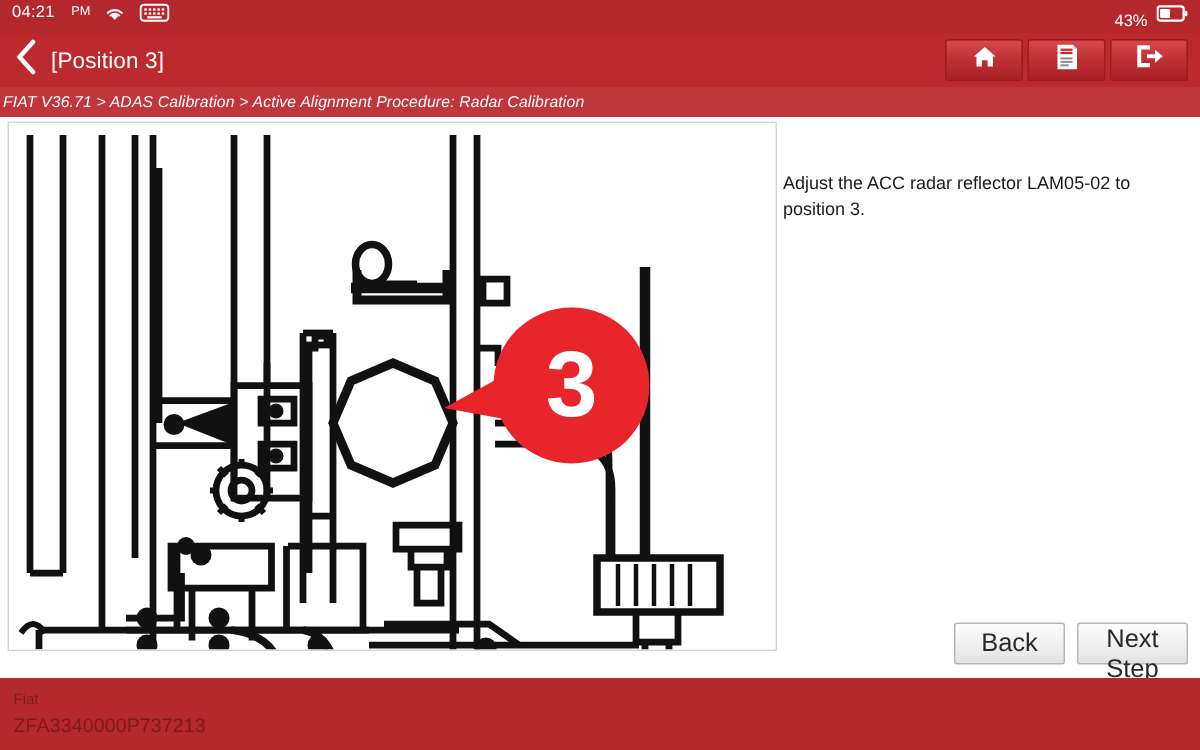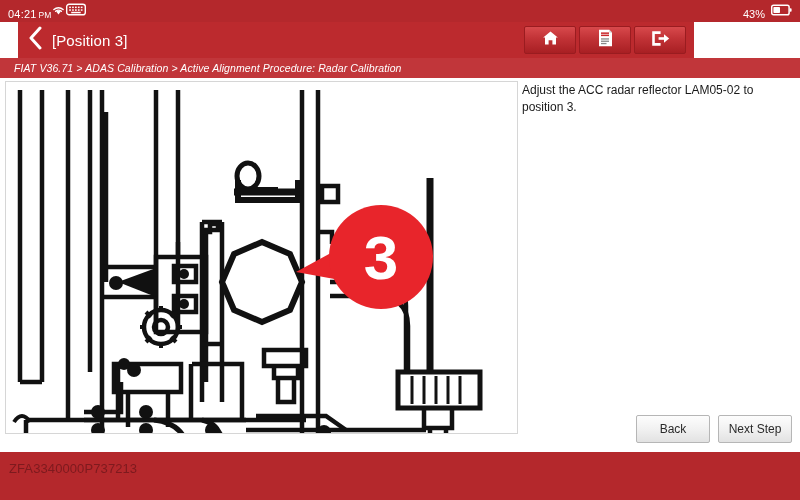--- a/index.html
+++ b/index.html
@@ -23,21 +23,21 @@
   .statusbar {
     position: absolute;
     top: 0; left: 0;
     width: 800px;
     height: 22px;
     background: #b4282c;
     display: flex;
     align-items: center;
     padding: 0 8px;
   }
-  .status-left { display: flex; align-items: flex-end; }
+  .status-left { display: flex; align-items: flex-start; gap: 9px; }
   .status-right { margin-left: auto; display: flex; align-items: flex-end; gap: 6px; }
 
   .status-time {
     color: #ffffff;
     font-size: 11px;
     letter-spacing: .2px;
   }
   .status-ampm {
     color: #ffffff;
     font-size: 8.5px;
@@ -49,26 +49,25 @@
   }
 
   .icon-wifi { display: block; }
   .icon-kbd { display: block; }
   .icon-batt { display: block; }
 
   
   .header {
     position: absolute;
     top: 22px; left: 0;
-    width: 676px;
+    width: 800px;
     height: 36px;
     background: #bc2a2e;
     display: flex;
     align-items: center;
-    margin-left: 18px;
   }
   .back-btn {
     width: 34px;
     height: 36px;
     display: flex;
     align-items: center;
     justify-content: center;
     cursor: pointer;
   }
   .page-title {
@@ -97,21 +96,21 @@
 
   
   .breadcrumb {
     position: absolute;
     top: 58px; left: 0;
     width: 800px;
     height: 20px;
     background: #c1363a;
     display: flex;
     align-items: center;
-    padding-left: 14px;
+    padding-left: 2px;
   }
   .breadcrumb-text {
     color: #ffffff;
     font-size: 10.5px;
     font-style: italic;
     letter-spacing: .1px;
   }
 
   
   .content {
@@ -136,36 +135,37 @@
   .instructions {
     position: absolute;
     left: 520px; top: 0;
     width: 272px;
   }
   .instruction-text {
     font-size: 12px;
     color: #1a1a1a;
     line-height: 1.45;
     padding: 4px 6px 0 2px;
+    margin-top: 32px;
   }
 
   .footer-buttons {
     position: absolute;
     right: 8px;
     top: 337px;
     display: flex;
     gap: 8px;
   }
   .btn {
     width: 74px;
     height: 28px;
     background: linear-gradient(180deg, #fdfdfd 0%, #f1f1f1 50%, #e2e2e2 100%);
     border: 1px solid #b6b6b6;
     border-radius: 2px;
-    font-size: 12px;
+    font-size: 17px;
     color: #2a2a2a;
     font-family: "Liberation Sans", sans-serif;
     cursor: pointer;
   }
 
   
   .bottombar {
     position: absolute;
     top: 452px; left: 0;
     width: 800px;
@@ -409,16 +409,17 @@
       <p class="instruction-text">Adjust the ACC radar reflector LAM05-02 to position 3.</p>
     </div>
 
     <div class="footer-buttons">
       <button class="btn">Back</button>
       <button class="btn">Next Step</button>
     </div>
   </div>
 
   <div class="bottombar">
+    <div class="veh-make">Fiat</div>
     <div class="veh-vin">ZFA3340000P737213</div>
   </div>
 
 </div>
 
 </body></html>

